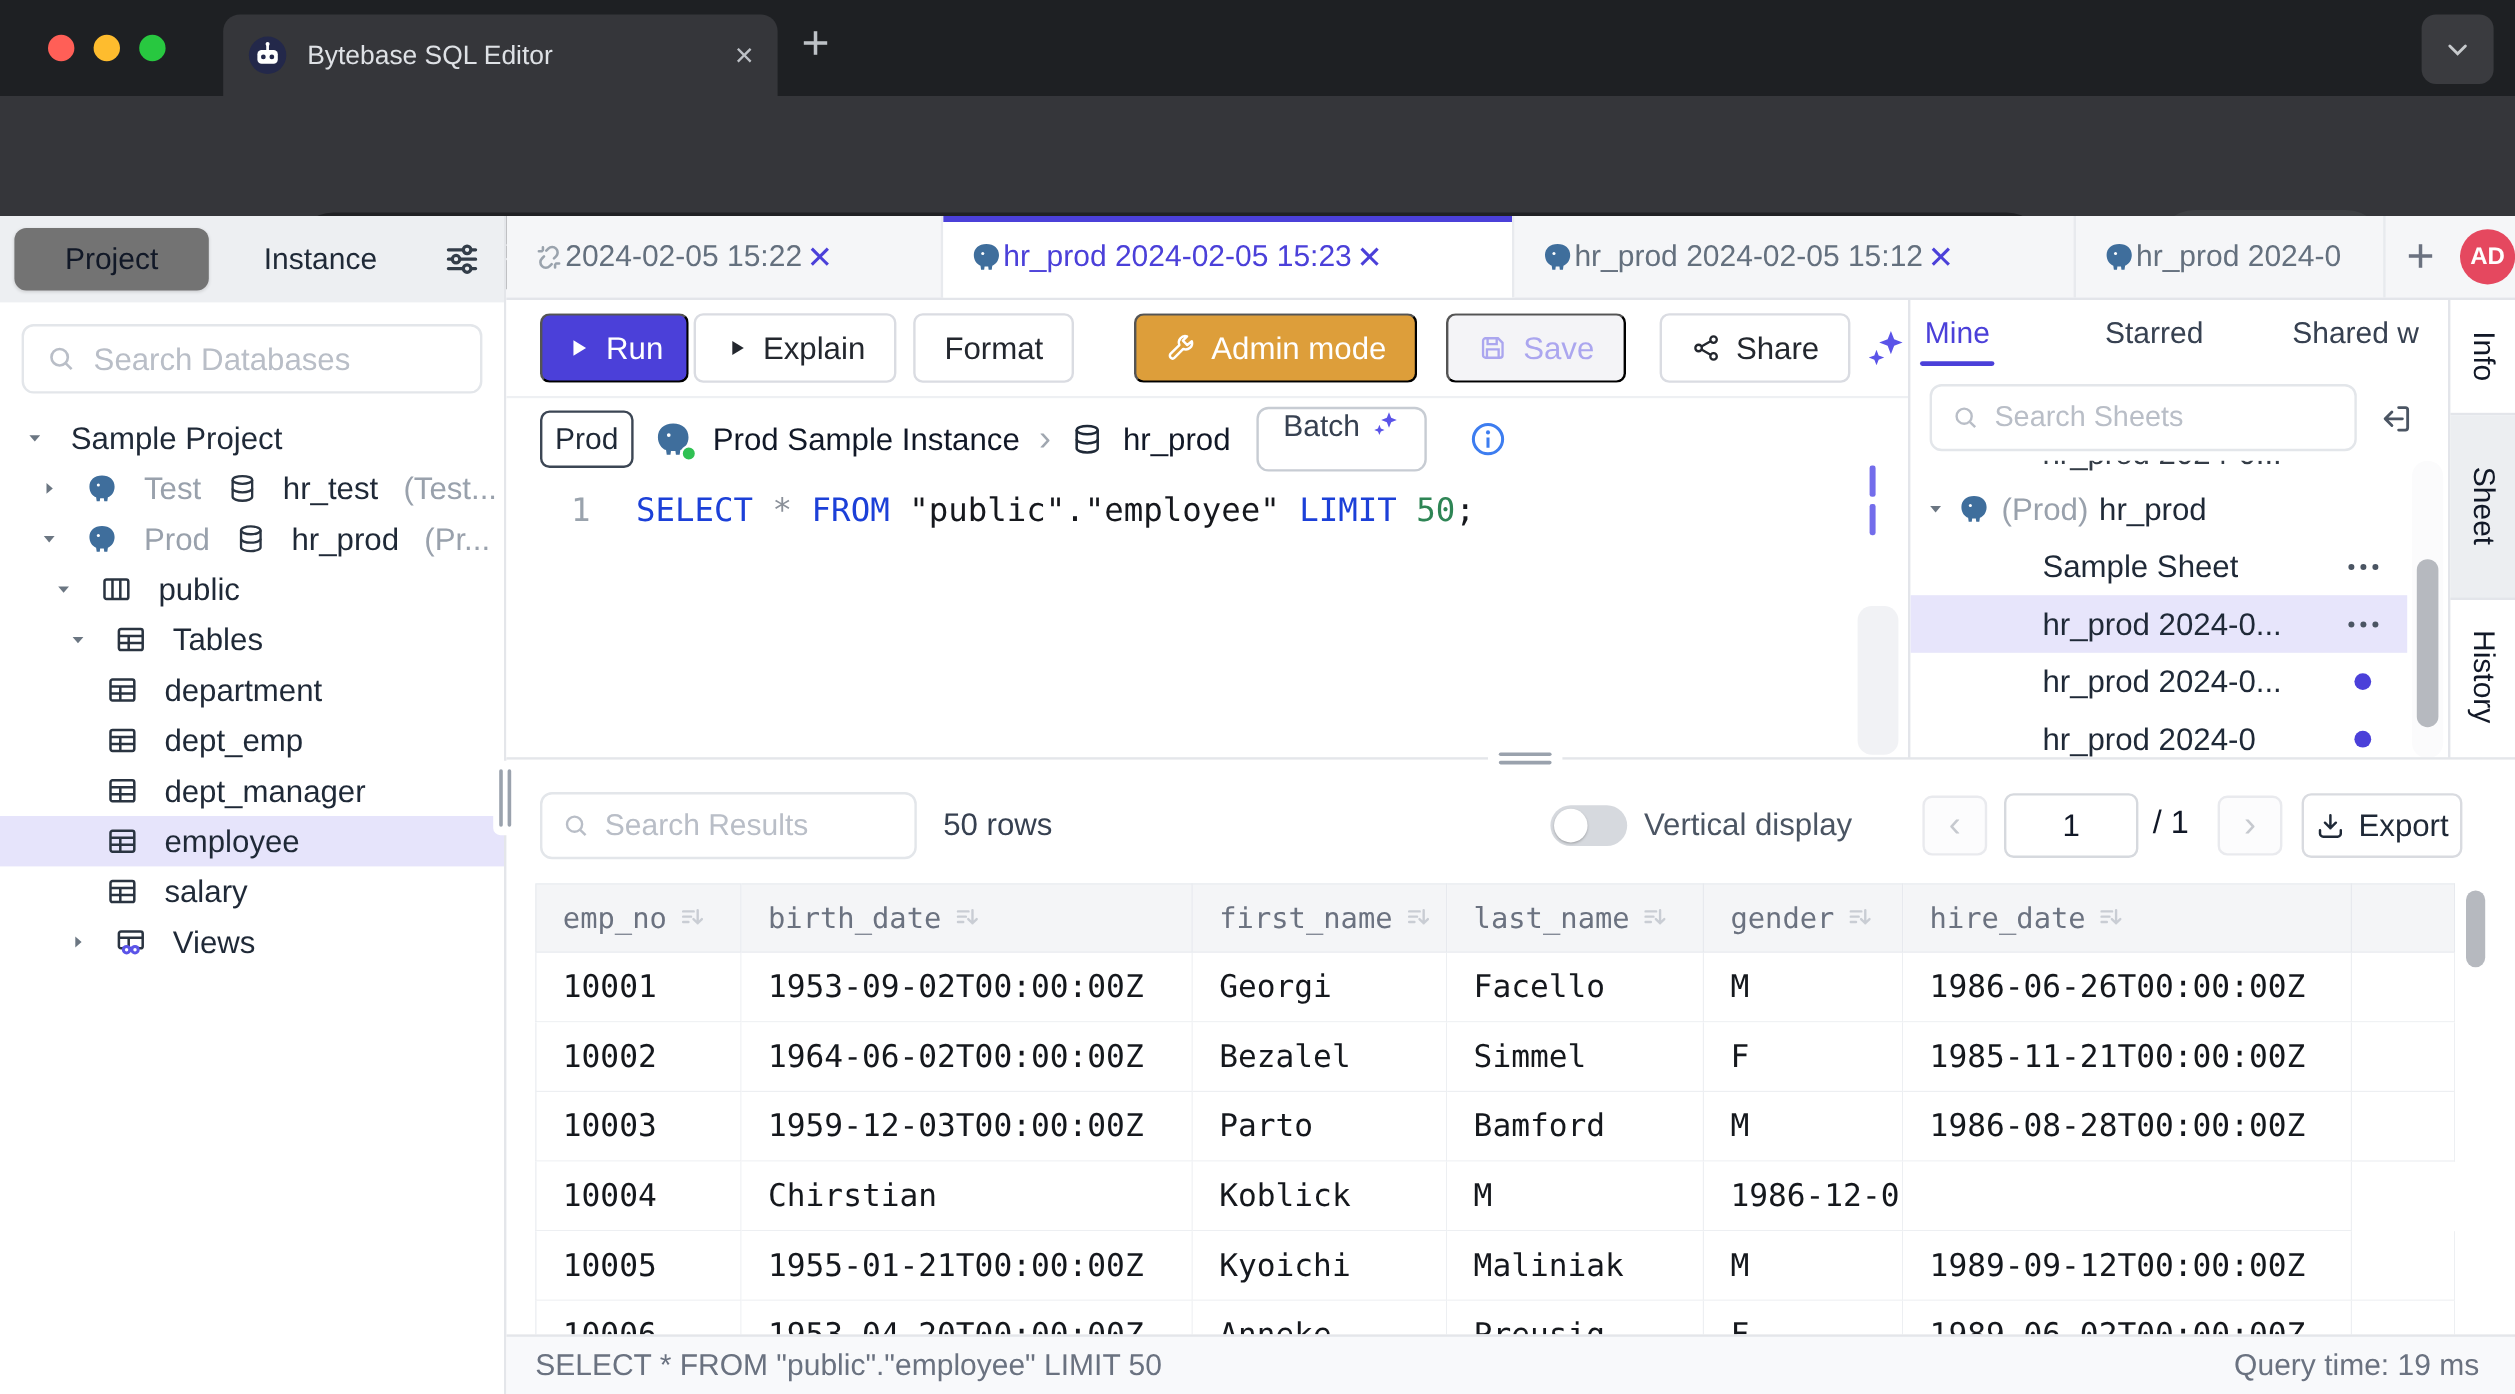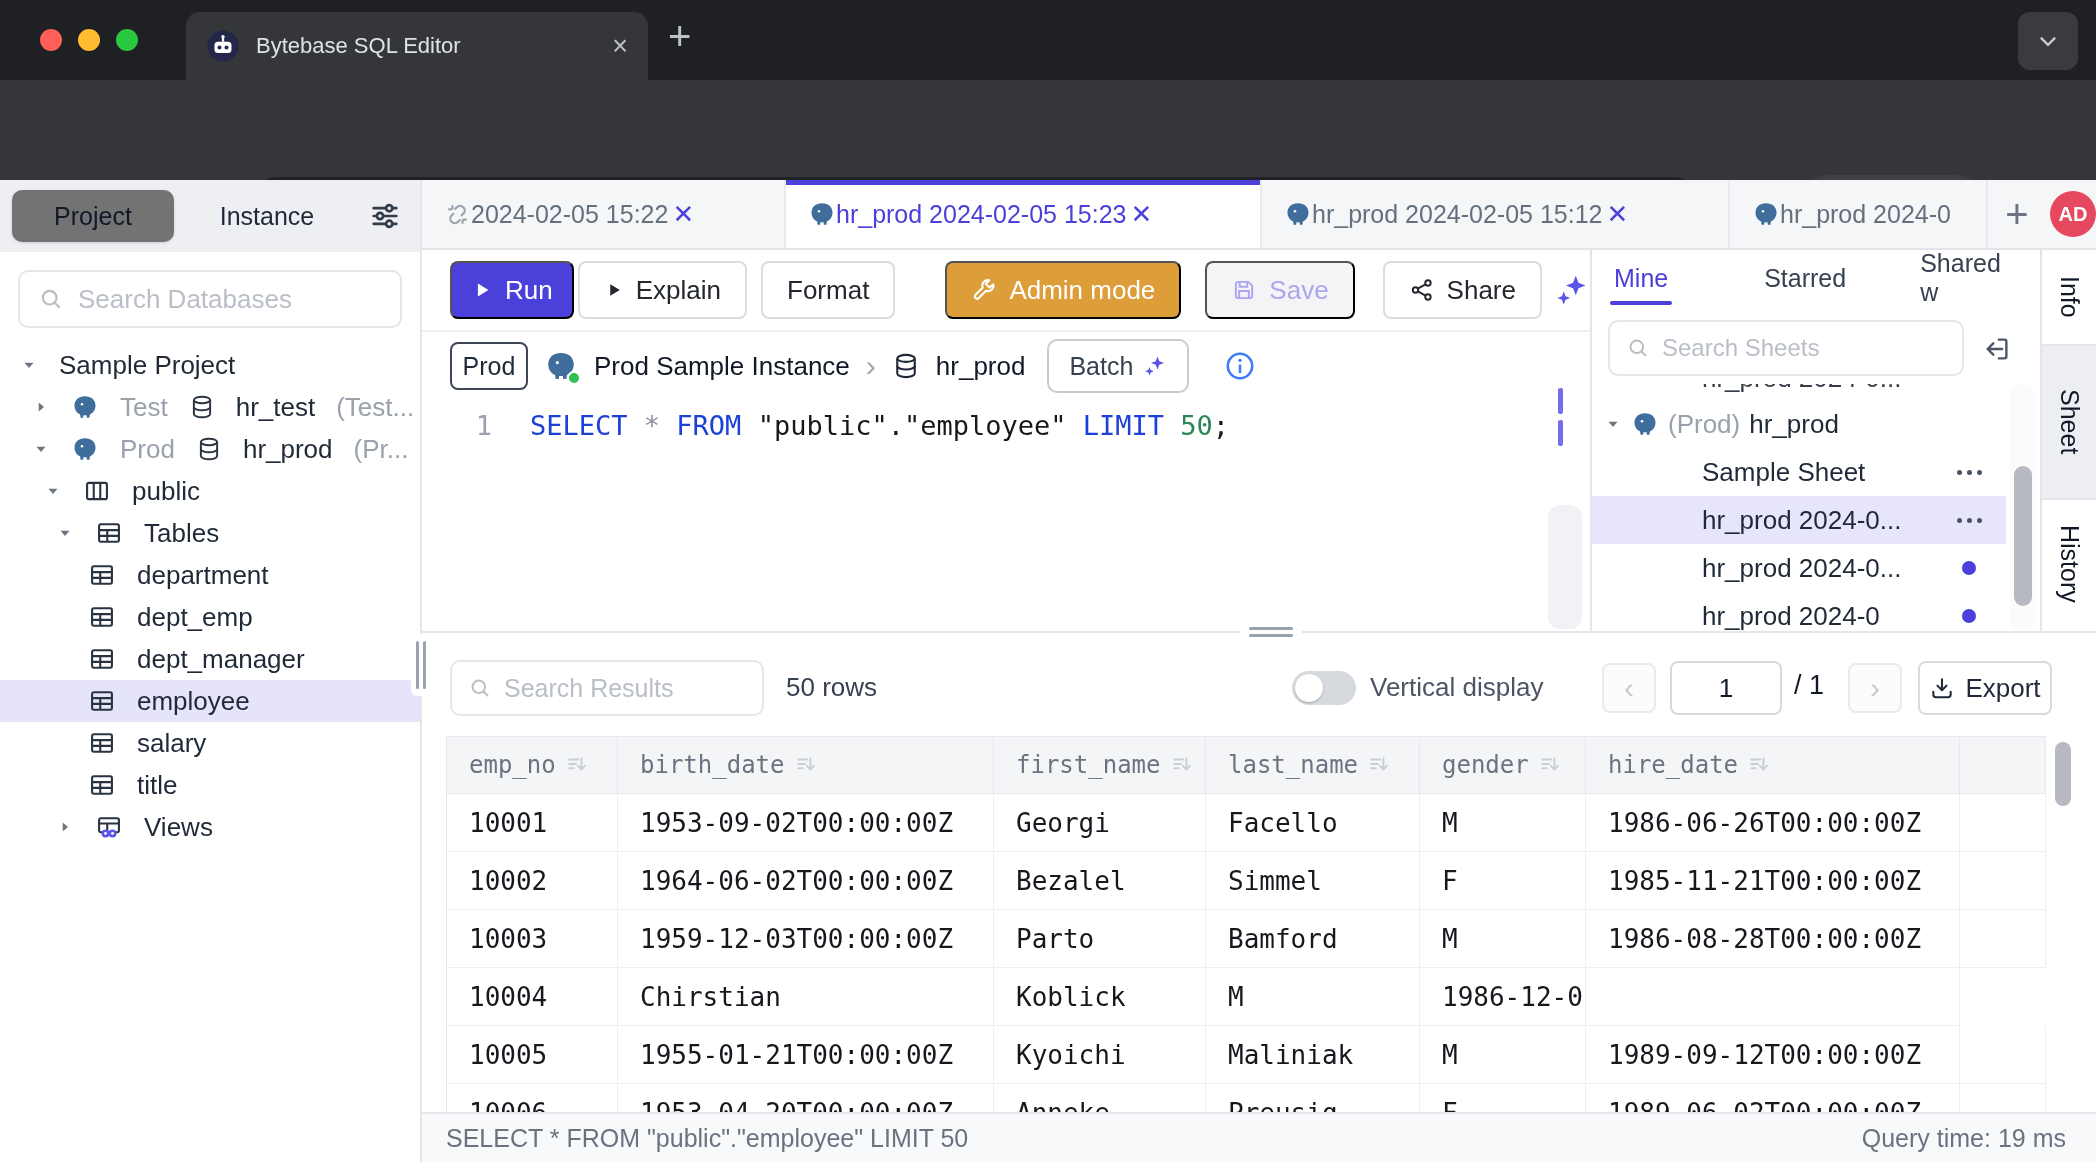--- a/index.html
+++ b/index.html
@@ -53,33 +53,33 @@
   .btn{height:58px;border-radius:8px;display:flex;align-items:center;justify-content:center;gap:12px;font-size:26px;padding:0 24px;white-space:nowrap}
   .btn-run{background:var(--accent);color:#fff;width:128px;padding:0;margin-right:4px}
   .btn-outline{border:2px solid #dadce2;color:#23272e;background:#fff}
   .btn-admin{background:var(--admin);color:#fff;margin-left:50px}
   .btn-save{background:#f4f4f7;color:#aba6ef;margin-left:24px}
   .btn-share{margin-left:28px}
 
   
   .crumbrow{position:absolute;left:422px;top:332px;width:1168px;height:68px;display:flex;align-items:center;padding-left:28px;gap:16px;font-size:26px;color:#111827;background:#fff}
   .envchip{width:78px;height:48px;border:2.5px solid #3c4654;border-radius:8px;display:flex;align-items:center;justify-content:center;font-size:25px;color:#1f2937}
-  .batchbtn{height:54px;border:2px solid #c7ccd3;border-radius:10px;display:flex;align-items:center;gap:10px;padding:0 20px;font-size:25px;color:#374151;margin-left:6px}
+  .batchbtn{height:54px;border:2px solid #c7ccd3;border-radius:10px;display:flex;align-items:flex-start;gap:10px;padding:0 20px;font-size:25px;color:#374151;margin-left:6px}
 
   
   .editor{position:absolute;left:422px;top:400px;width:1168px;height:232px;background:#fff;font-family:"DejaVu Sans Mono",monospace;font-size:27px}
   .gutter{position:absolute;left:0;top:10px;width:70px;text-align:right;color:#9aa3ad}
   .code{position:absolute;left:108px;top:10px;white-space:pre}
   .k{color:var(--kw)} .o{color:#8a9099} .n{color:var(--num)} .p{color:#16181d}
   .edmark{position:absolute;width:5px;height:26px;background:#5b54e8;border-radius:2px;opacity:.85}
   .edscroll{position:absolute;left:1126px;top:105px;width:34px;height:124px;background:#f1f2f5;border-radius:12px}
 
   
   .sheetpanel{position:absolute;left:1590px;top:250px;width:450px;height:382px;background:#fff;border-left:2px solid #e3e5ea}
-  .sp-tabs{position:absolute;left:0;top:0;width:450px;height:58px;display:flex;align-items:center;padding:0 22px;font-size:25px;color:#374151;gap:0}
+  .sp-tabs{position:absolute;left:0;top:0;width:450px;height:58px;display:flex;align-items:center;padding:0 12px;font-size:25px;color:#374151;gap:0}
   .sp-tab{position:relative;padding-bottom:2px}
   .sp-tab.mine{color:var(--accent);font-weight:500}
   .sp-tab.mine::after{content:"";position:absolute;left:-4px;right:-4px;bottom:-10px;height:4px;background:var(--accent);border-radius:2px}
   .sp-search{position:absolute;left:16px;top:70px;width:356px;height:56px;border:2px solid #e3e6ea;border-radius:10px;display:flex;align-items:center;gap:12px;padding:0 16px;color:#b9bec7}
   .sp-search input{border:none;width:100%;font-size:24px;background:transparent;color:#374151}
   .sp-search input::placeholder{color:#b9bec7}
   .sp-list{position:absolute;left:0;top:134px;width:450px;height:248px;overflow:hidden}
   .sp-item{position:absolute;left:0;width:414px;height:48px;display:flex;align-items:center;font-size:26px;color:#1f2937;white-space:nowrap;overflow:hidden}
   .sp-item .name{overflow:hidden;text-overflow:clip;max-width:240px}
   .dots3h{margin-left:auto;margin-right:24px;display:flex;gap:5px}
@@ -406,26 +406,20 @@
           <use href="#i-table"></use>
         </svg>
       <span>employee</span>
     </div>
     <div class="trow" style="padding-left:88px">
       <svg class="ic" width="28" height="28" style="color:#2a3441">
           <use href="#i-table"></use>
         </svg>
       <span>salary</span>
     </div>
-    <div class="trow" style="padding-left:88px">
-      <svg class="ic" width="28" height="28" style="color:#2a3441">
-          <use href="#i-table"></use>
-        </svg>
-      <span>title</span>
-    </div>
     <div class="trow" style="padding-left:56px">
       <svg class="ic chev" width="18" height="18">
           <use href="#i-chev-r"></use>
         </svg>
       <svg class="ic" width="28" height="28" style="color:#2a3441">
           <use href="#i-views"></use>
         </svg>
       <span>Views</span>
     </div>
   </div>

